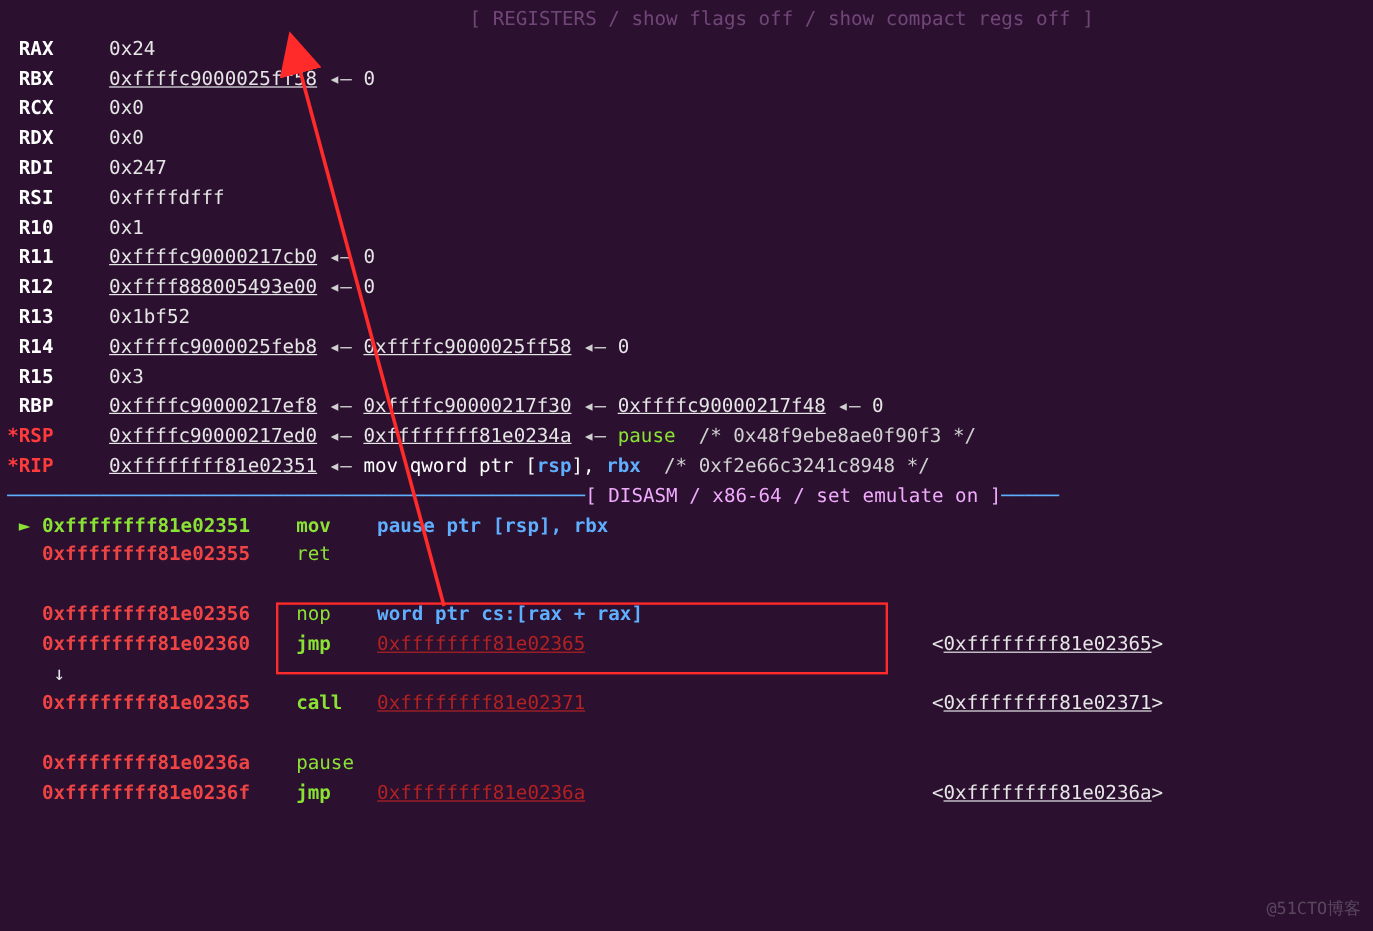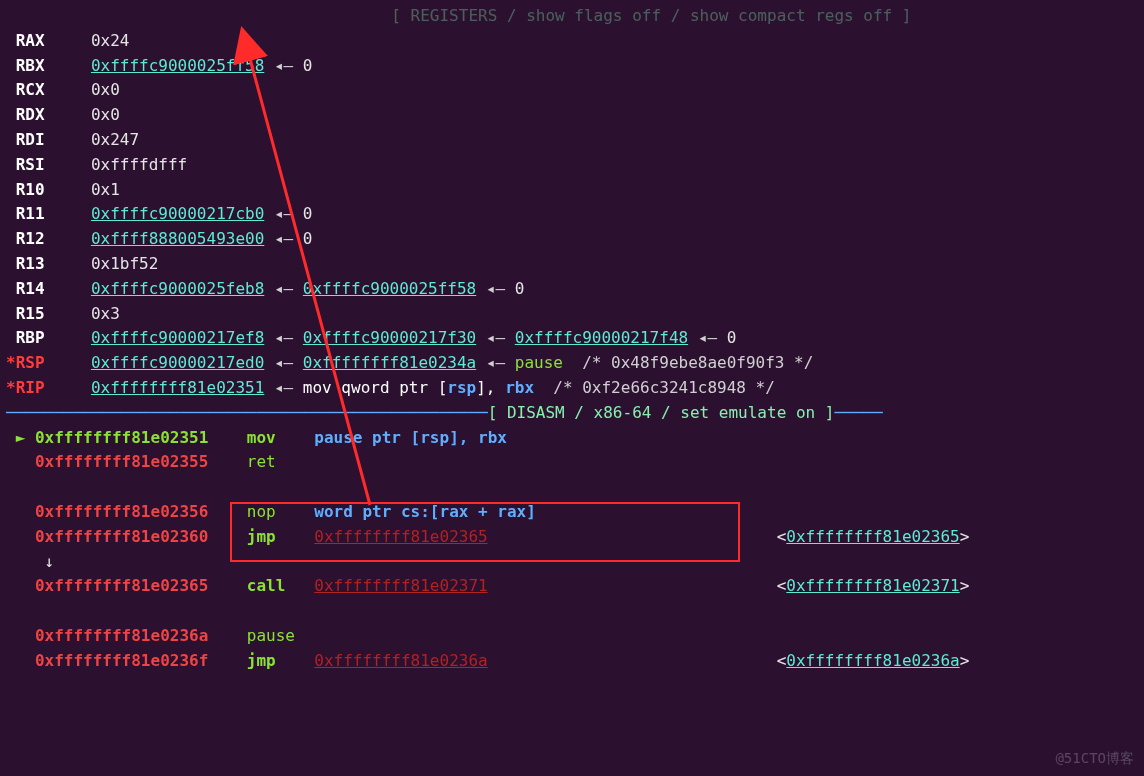--- a/index.html
+++ b/index.html
@@ -13,28 +13,28 @@
     height: 776px;
     overflow: hidden;
     position: relative;
     padding-top: 4px;
   }
   .row { white-space: pre; padding-left: 6px; }
   .reg-name { color: #ffffff; font-weight: bold; display:inline-block; width: 56px; }
   .reg-name.changed { color: #ff3b3b; }
   .asterisk { color: #ff3b3b; font-weight: bold; }
   .val-plain { color: #e5e5e5; }
-  .val-link { color: #5eead4; text-decoration: underline; }
+  .val-link { color: #e5e5e5; text-decoration: underline; }
   .arrow { color: #d0d0d0; }
   .instr-white { color: #ffffff; }
   .instr-green { color: #8ae234; }
   .instr-blue { color: #5fafff; font-weight: bold; }
   .comment { color: #d0d0d0; text-align: center; }
   .section-line { color: #5fafff; }
-  .section-title { color: #86efac; }
+  .section-title { color: #f0abfc; }
   .disasm-addr { color: #ef4444; font-weight: bold; }
   .disasm-addr.current { color: #8ae234; font-weight: bold; }
   .disasm-mnem { color: #8ae234; display:inline-block; }
   .disasm-mnem.bold { font-weight: bold; }
   .disasm-op-blue { color: #5fafff; font-weight: bold; }
   .disasm-op-link { color: #b22222; text-decoration: underline; }
   .disasm-target { color:#e5e5e5; }
   .marker-green { color: #8ae234; font-weight: bold; }
   .down-arrow { color: #e5e5e5; }
   .watermark { position:absolute; bottom:6px; right:10px; color: rgba(200,200,200,0.3); font-size:14px;margin-left:17px; }

